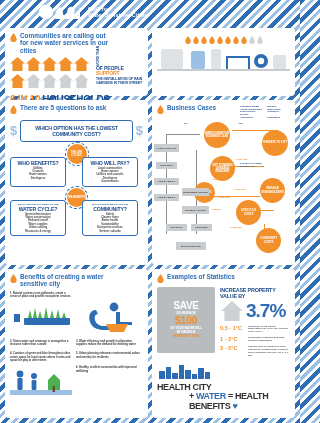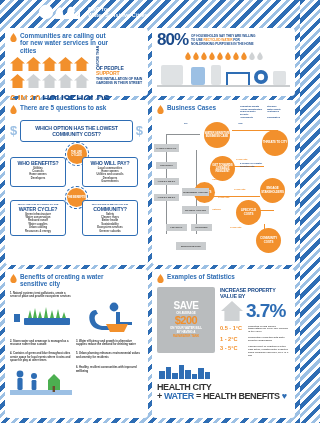--- a/index.html
+++ b/index.html
@@ -84,21 +84,21 @@
   .tank { background:#b9bcbe; width:58px; height:66px; border-radius:2px; position:relative;
           display:flex; flex-direction:column; align-items:center; justify-content:center; }
   .save-w { font-size:10px; font-weight:bold; color:#fff; line-height:10px; letter-spacing:-.4px; }
   .save-s { font-size:3px; font-weight:bold; color:#fff; letter-spacing:-.05px; }
   .save-amt { font-size:11px; font-weight:bold; color:#f2902c; line-height:11px; letter-spacing:-.5px; }
   .prop-h { font-size:5.4px; font-weight:bold; color:#1b4a8a; letter-spacing:-.2px; line-height:6px; }
   .pct { font-size:19px; font-weight:bold; color:#2e6db4; line-height:18px; letter-spacing:-1px; }
   .temp-v { font-size:5.6px; font-weight:bold; color:#f2902c; line-height:6px; white-space:nowrap; }
   .temp-t { font-size:2.3px; line-height:2.9px; color:#555; font-weight:bold; }
   .gc1 { font-size:9px; font-weight:bold; color:#333; letter-spacing:-.4px; line-height:9.5px; }
-  .gc2 { font-size:9px; font-weight:bold; color:#333; letter-spacing:-.4px; line-height:9.5px; }
+  .gc2 { font-size:9px; font-weight:bold; color:#333; letter-spacing:-.4px; line-height:9.5px;margin-left:32px; }
   .gc2 .b { color:#2e6db4; }
 </style>
 </head>
 <body>
 
 <div class="hdr">
   <div class="logo">
     <span>
       <svg width="46" height="16" viewBox="0 0 46 16">
         <circle cx="8" cy="8" r="7.2" fill="#fff"></circle>
@@ -167,28 +167,20 @@
     <div class="mt">MORE THAN</div>
   </div>
   <div class="fifty-sub">
     <span>OF PEOPLE </span><span class="o">SUPPORT</span>
   </div>
   <div class="fifty-sub2">THE INSTALLATION OF RAIN</div>
   <div class="fifty-sub2">GARDENS IN THEIR STREET</div>
 </div>
 
 <div class="card" id="pB">
-  <div class="eighty-row">
-    <div class="eighty-num">80%</div>
-    <div class="eighty-txt">
-      <div>OF HOUSEHOLDS SAY THEY ARE WILLING</div>
-      <div><span>TO USE </span><span class="o">RECYCLED WATER</span><span> FOR</span></div>
-      <div>NON-DRINKING PURPOSES IN THE HOME</div>
-    </div>
-  </div>
 
   <div class="drops">
     <svg class="dp" viewBox="0 0 10 13">
         <path d="M5 0 C5 0 9.6 6 9.6 8.6 A4.6 4.6 0 0 1 0.4 8.6 C0.4 6 5 0 5 0 Z" fill="#f2902c"></path>
       </svg>
     <svg class="dp" viewBox="0 0 10 13">
         <path d="M5 0 C5 0 9.6 6 9.6 8.6 A4.6 4.6 0 0 1 0.4 8.6 C0.4 6 5 0 5 0 Z" fill="#f2902c"></path>
       </svg>
     <svg class="dp" viewBox="0 0 10 13">
         <path d="M5 0 C5 0 9.6 6 9.6 8.6 A4.6 4.6 0 0 1 0.4 8.6 C0.4 6 5 0 5 0 Z" fill="#f2902c"></path>
@@ -423,21 +415,21 @@
         <path d="M5 0 C5 0 9.6 6 9.6 8.6 A4.6 4.6 0 0 1 0.4 8.6 C0.4 6 5 0 5 0 Z" fill="#f2902c"></path>
       </svg>
     <div class="ttl-t">Examples of Statistics</div>
   </div>
 
   <div style="display:flex; gap:5px; margin-top:4px;">
 
     <div class="tank">
       <div class="save-w">SAVE</div>
       <div class="save-s">ON AVERAGE</div>
-      <div class="save-amt">$200</div>
+      <div class="save-amt">$100</div>
       <div class="save-s">ON YOUR WATER BILL</div>
       <div class="save-s">BY HAVING A</div>
       <div class="save-s" style="color:#f2902c">RAINWATER TANK</div>
     </div>
 
     <div style="flex:1;">
       <div class="prop-h">INCREASE PROPERTY VALUE BY</div>
       <div style="display:flex; align-items:center; gap:2px; margin-top:1px;">
         <svg width="24" height="22" viewBox="0 0 24 22">
           <path d="M12 1 L23 11 L19.6 11 L19.6 21 L4.4 21 L4.4 11 L1 11 Z" fill="#cfd2d4"></path>

